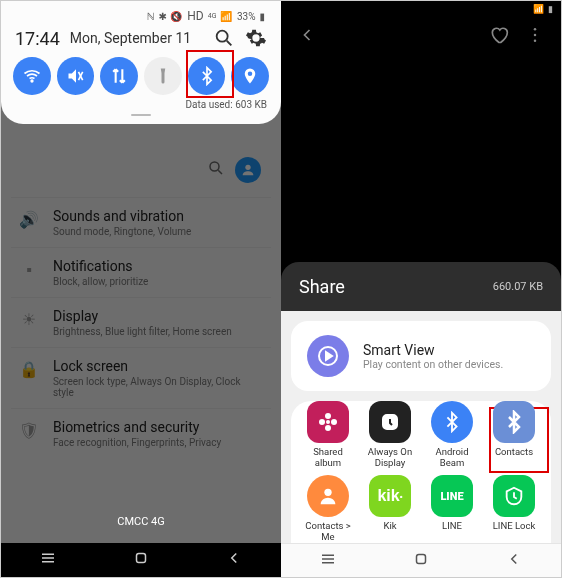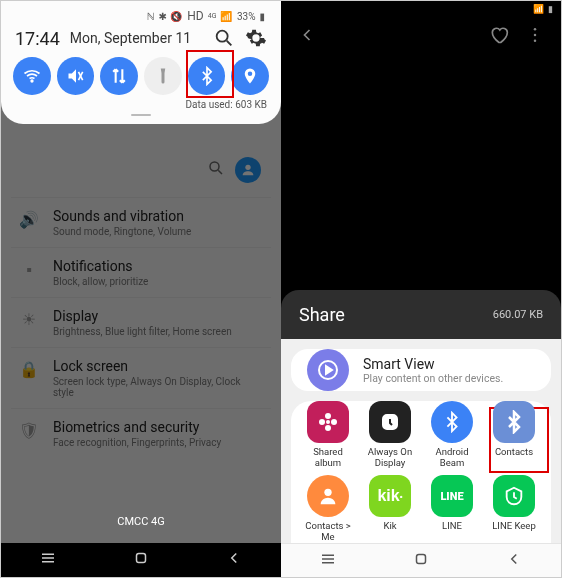--- a/index.html
+++ b/index.html
@@ -37,21 +37,21 @@
 
 .right { background:#000; display:flex; flex-direction:column; }
 .r-status { height:16px; display:flex; justify-content:flex-end; color:#aaa; font-size:9px; align-items:center; padding-right:8px; gap:3px; }
 .r-top { display:flex; justify-content:space-between; align-items:center; padding:10px 16px; color:#888; height:40px; }
 .r-top svg { width:20px; height:20px; }
 .black-space { flex:1; }
 .share-head { background:#2e2e2e; color:#fff; display:flex; justify-content:space-between; align-items:center; padding:14px 18px; border-radius:18px 18px 0 0; }
 .share-title { font-size:18px;text-align:right; }
 .share-size { font-size:11px; color:#ccc; }
 .sheet { background:#f0f0f0; border-radius:0; padding:10px 10px 0; flex-shrink:0; }
-.smartview { background:#fff; border-radius:17px; display:flex; gap:14px; padding:0 16px; align-items:center; margin-bottom:10px; }
+.smartview { background:#fff; border-radius:17px; display:flex; gap:14px; padding:14px 16px; align-items:center; margin-bottom:10px; }
 .sv-icon { width:42px; height:42px; border-radius:50%; background:#7b7de8; display:flex; align-items:center; justify-content:center; color:#fff; }
 .sv-t { font-size:14px; color:#222; }
 .sv-s { font-size:10.5px; color:#888; }
 .apps { background:#fff; border-radius:20px 20px 0 0; padding:0 8px 0; }
 .app-grid { display:grid; grid-template-columns:repeat(4,1fr); gap:6px 4px; }
 .app { display:flex; flex-direction:column; align-items:center; gap:4px; position:relative; }
 .app-ic { width:42px; height:42px; border-radius:12px; display:flex; align-items:center; justify-content:center; color:#fff; font-size:18px; font-weight:bold; }
 .app-lbl { font-size:9.5px; color:#333; text-align:center; line-height:1.15; min-height:22px; }
 .highlight-r { border:2.5px solid #d00; position:absolute; }
 
@@ -293,21 +293,21 @@
               <div class="app-ic" style="font-size: 11px; font-weight: 900; background: rgb(6, 199, 85);">LINE</div>
               <div class="app-lbl">LINE</div>
             </div>
         <div class="app">
               <div class="app-ic" style="background: rgb(6, 199, 85);">
                 <svg width="22" height="22" viewBox="0 0 24 24" fill="none" stroke="#fff" stroke-width="2">
                   <path d="M12 3l8 4v6c0 5-4 8-8 8s-8-3-8-8V7z"></path>
                   <path d="M12 8v5l3 2"></path>
                 </svg>
               </div>
-              <div class="app-lbl">LINE Keep</div>
+              <div class="app-lbl">LINE Lock</div>
             </div>
       </div>
     </div>
   </div>
   <div class="navbar light">
     <span><svg viewBox="0 0 24 24" stroke="currentColor" stroke-width="2" fill="none">
             <line x1="4" y1="12" x2="20" y2="12"></line>
             <line x1="4" y1="7" x2="20" y2="7"></line>
             <line x1="4" y1="17" x2="20" y2="17"></line>
           </svg></span>

